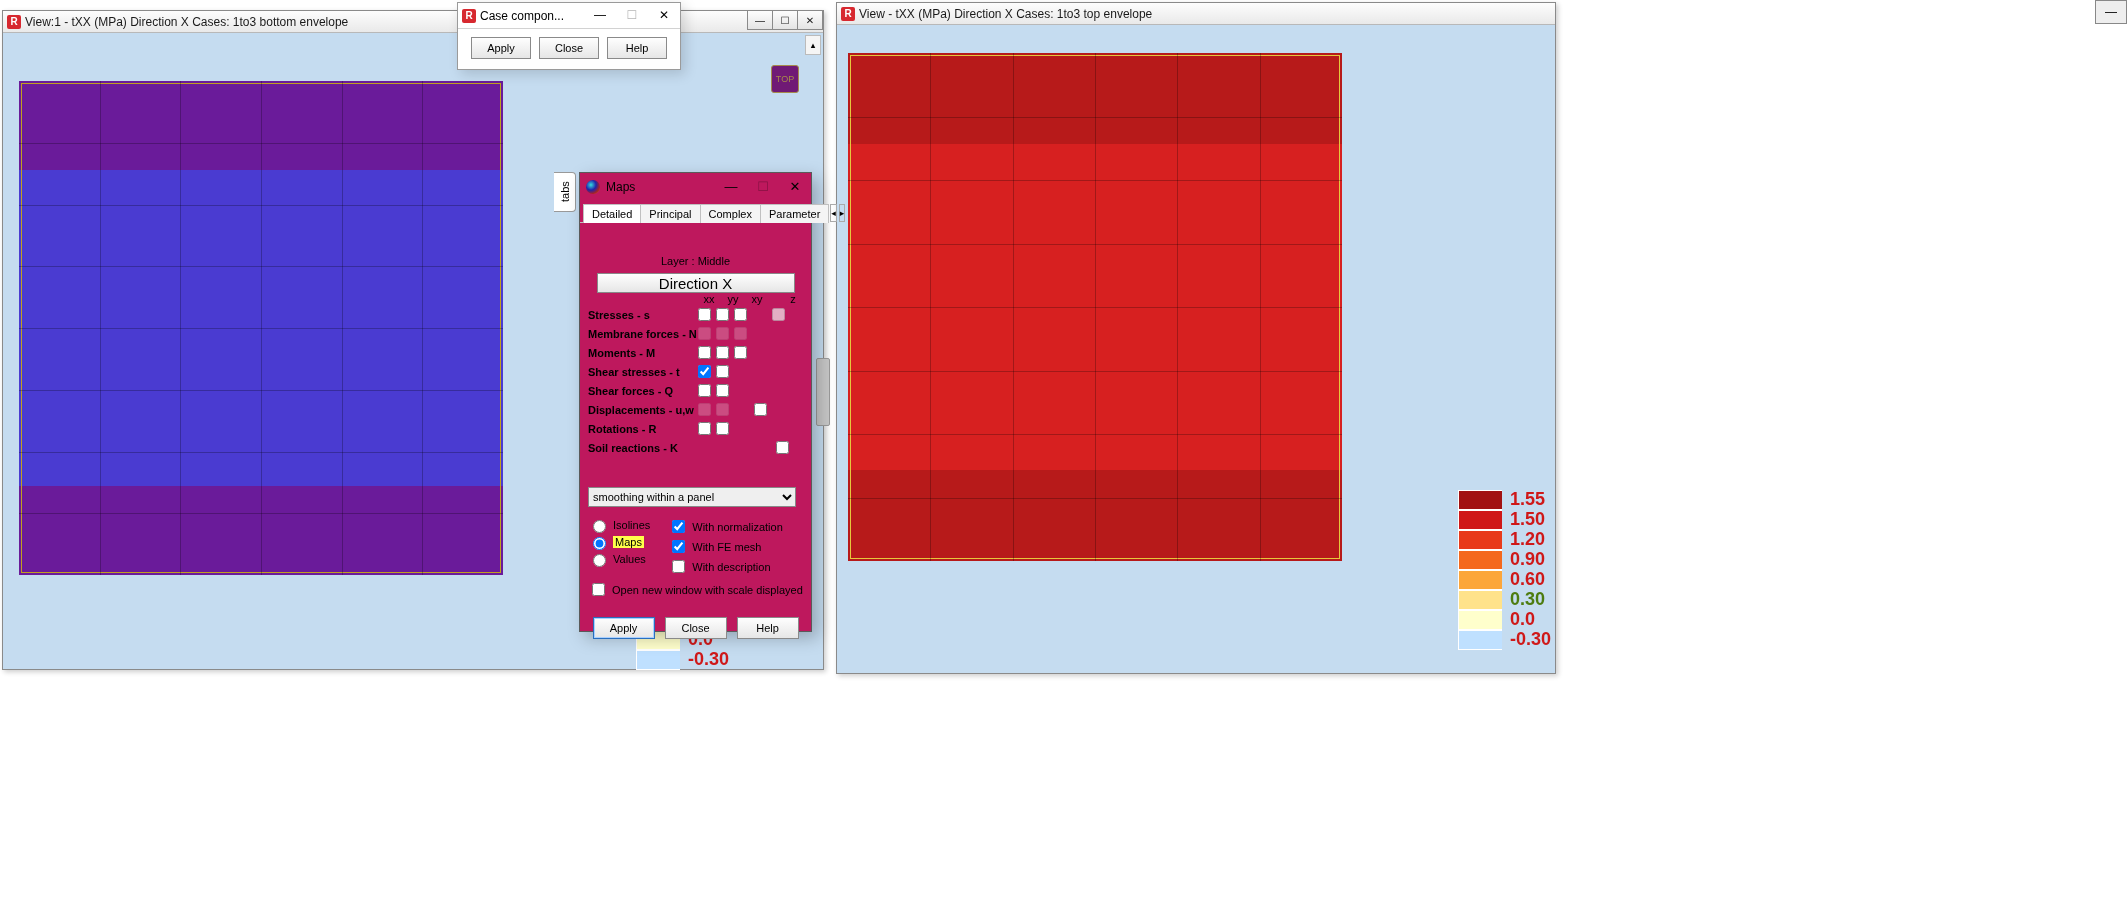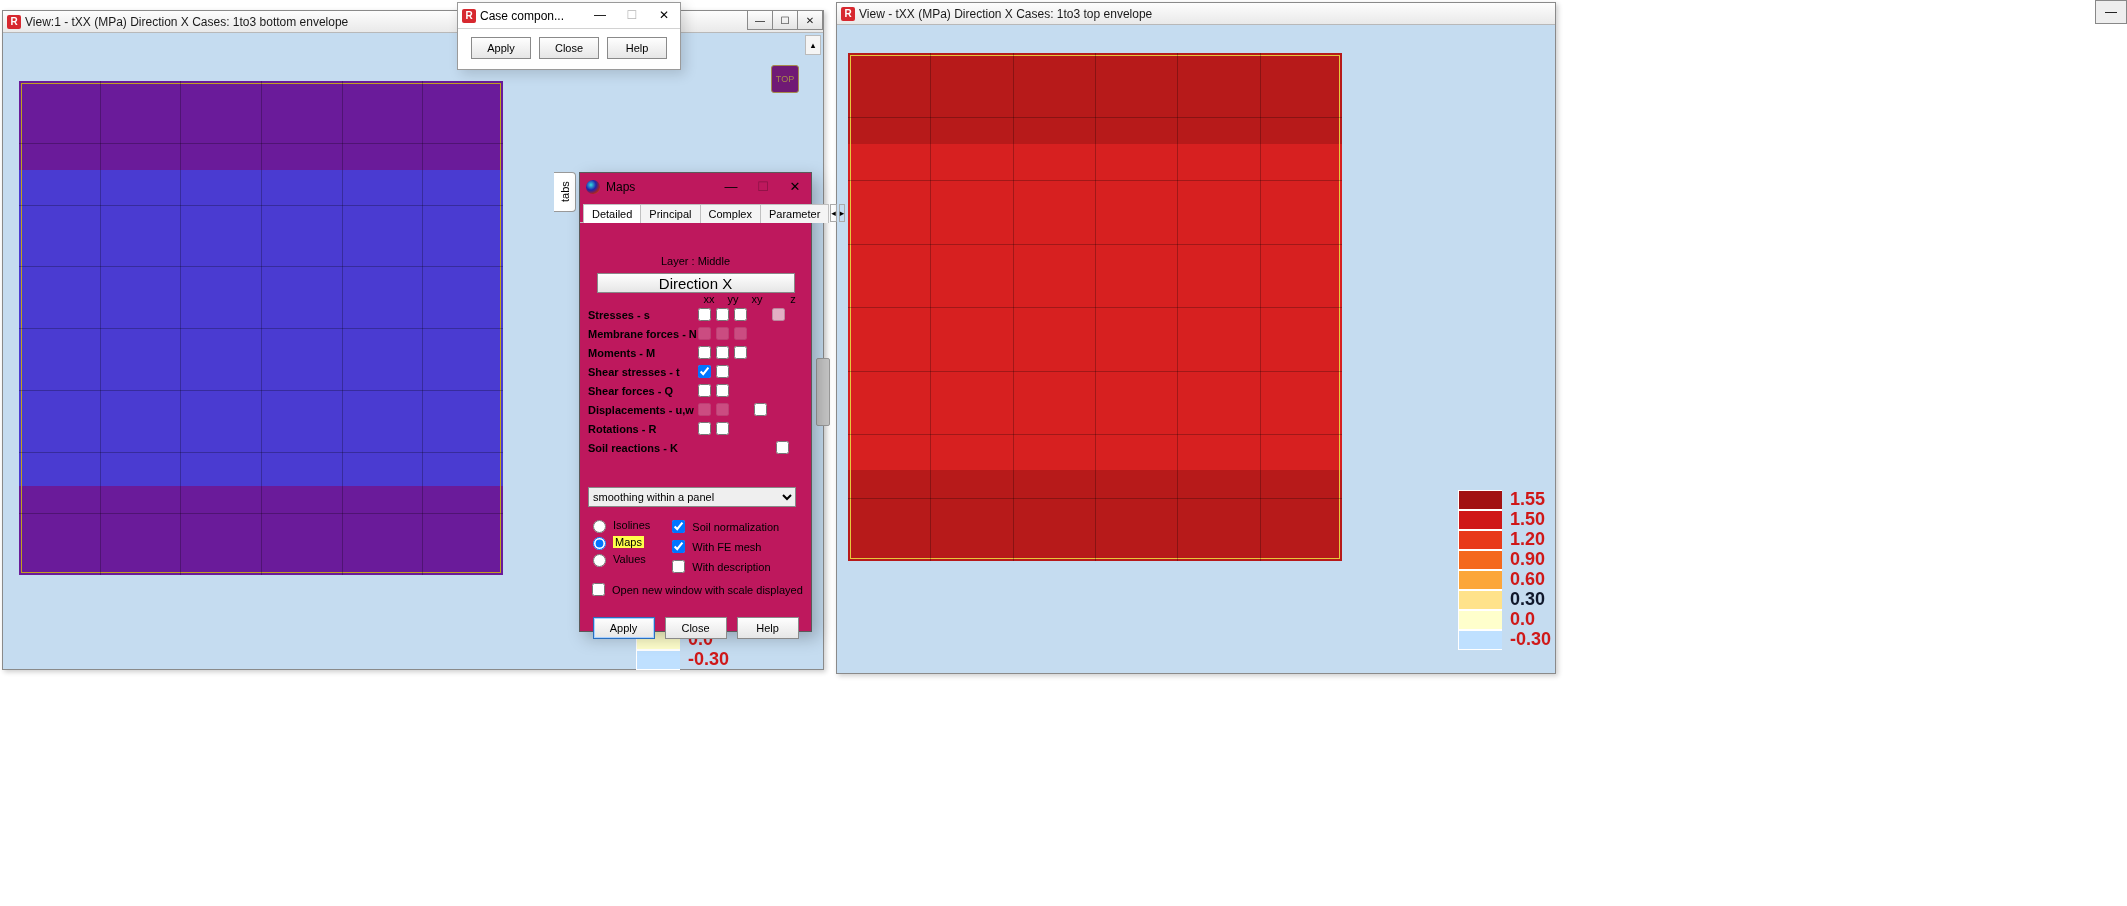--- a/index.html
+++ b/index.html
@@ -205,21 +205,21 @@
   <div class="scale-row">
       <span class="sw" style="background:#f4681d"></span>
       <span class="val" style="color:#cf1818">0.90</span>
     </div>
   <div class="scale-row">
       <span class="sw" style="background:#fca63a"></span>
       <span class="val" style="color:#cf1818">0.60</span>
     </div>
   <div class="scale-row">
       <span class="sw" style="background:#ffe28a"></span>
-      <span class="val" style="color:#0f172a">0.30</span>
+      <span class="val" style="color:#4d7c0f">0.30</span>
     </div>
   <div class="scale-row">
       <span class="sw" style="background:#ffffcc"></span>
       <span class="val" style="color:#cf1818">0.0</span>
     </div>
   <div class="scale-row">
       <span class="sw" style="background:#bfe0ff"></span>
       <span class="val" style="color:#cf1818">-0.30</span>
     </div>
 </div>
@@ -332,21 +332,21 @@
             <span class="maps-hl">Maps</span>
           </label>
         <label>
             <input type="radio" name="dmode" style="">
             <span>Values</span>
           </label>
       </div>
       <div class="col2">
         <label>
             <input type="checkbox" checked="" style="">
-            <span>Soil normalization</span>
+            <span>With normalization</span>
           </label>
         <label>
             <input type="checkbox" checked="" style="">
             <span>With FE mesh</span>
           </label>
         <label>
             <input type="checkbox" style="">
             <span>With description</span>
           </label>
       </div>

